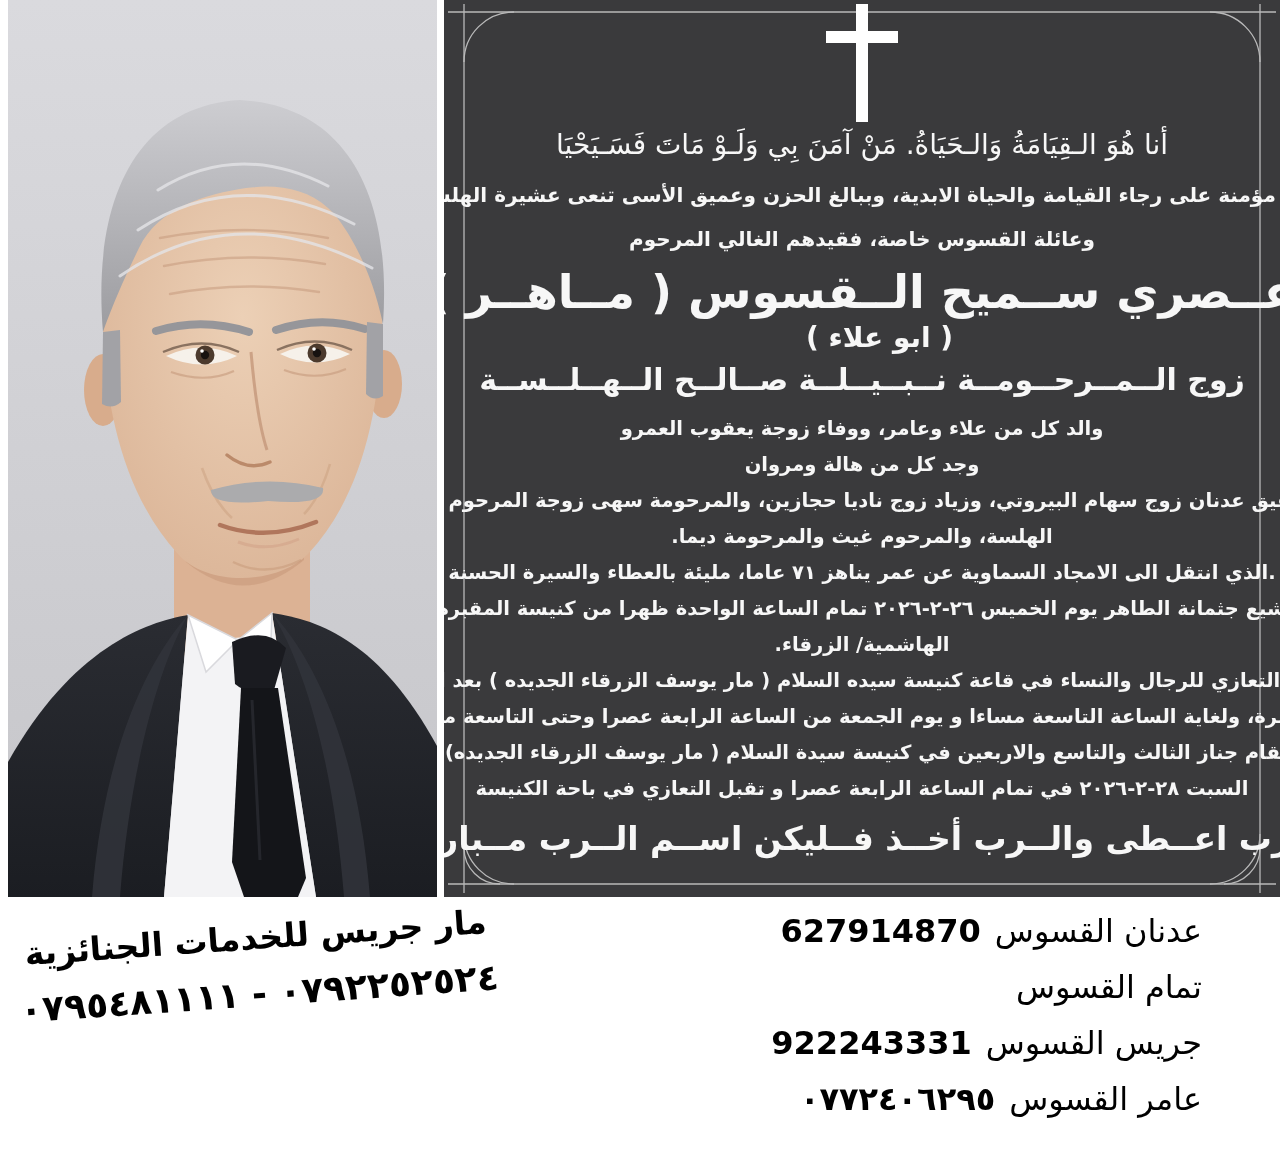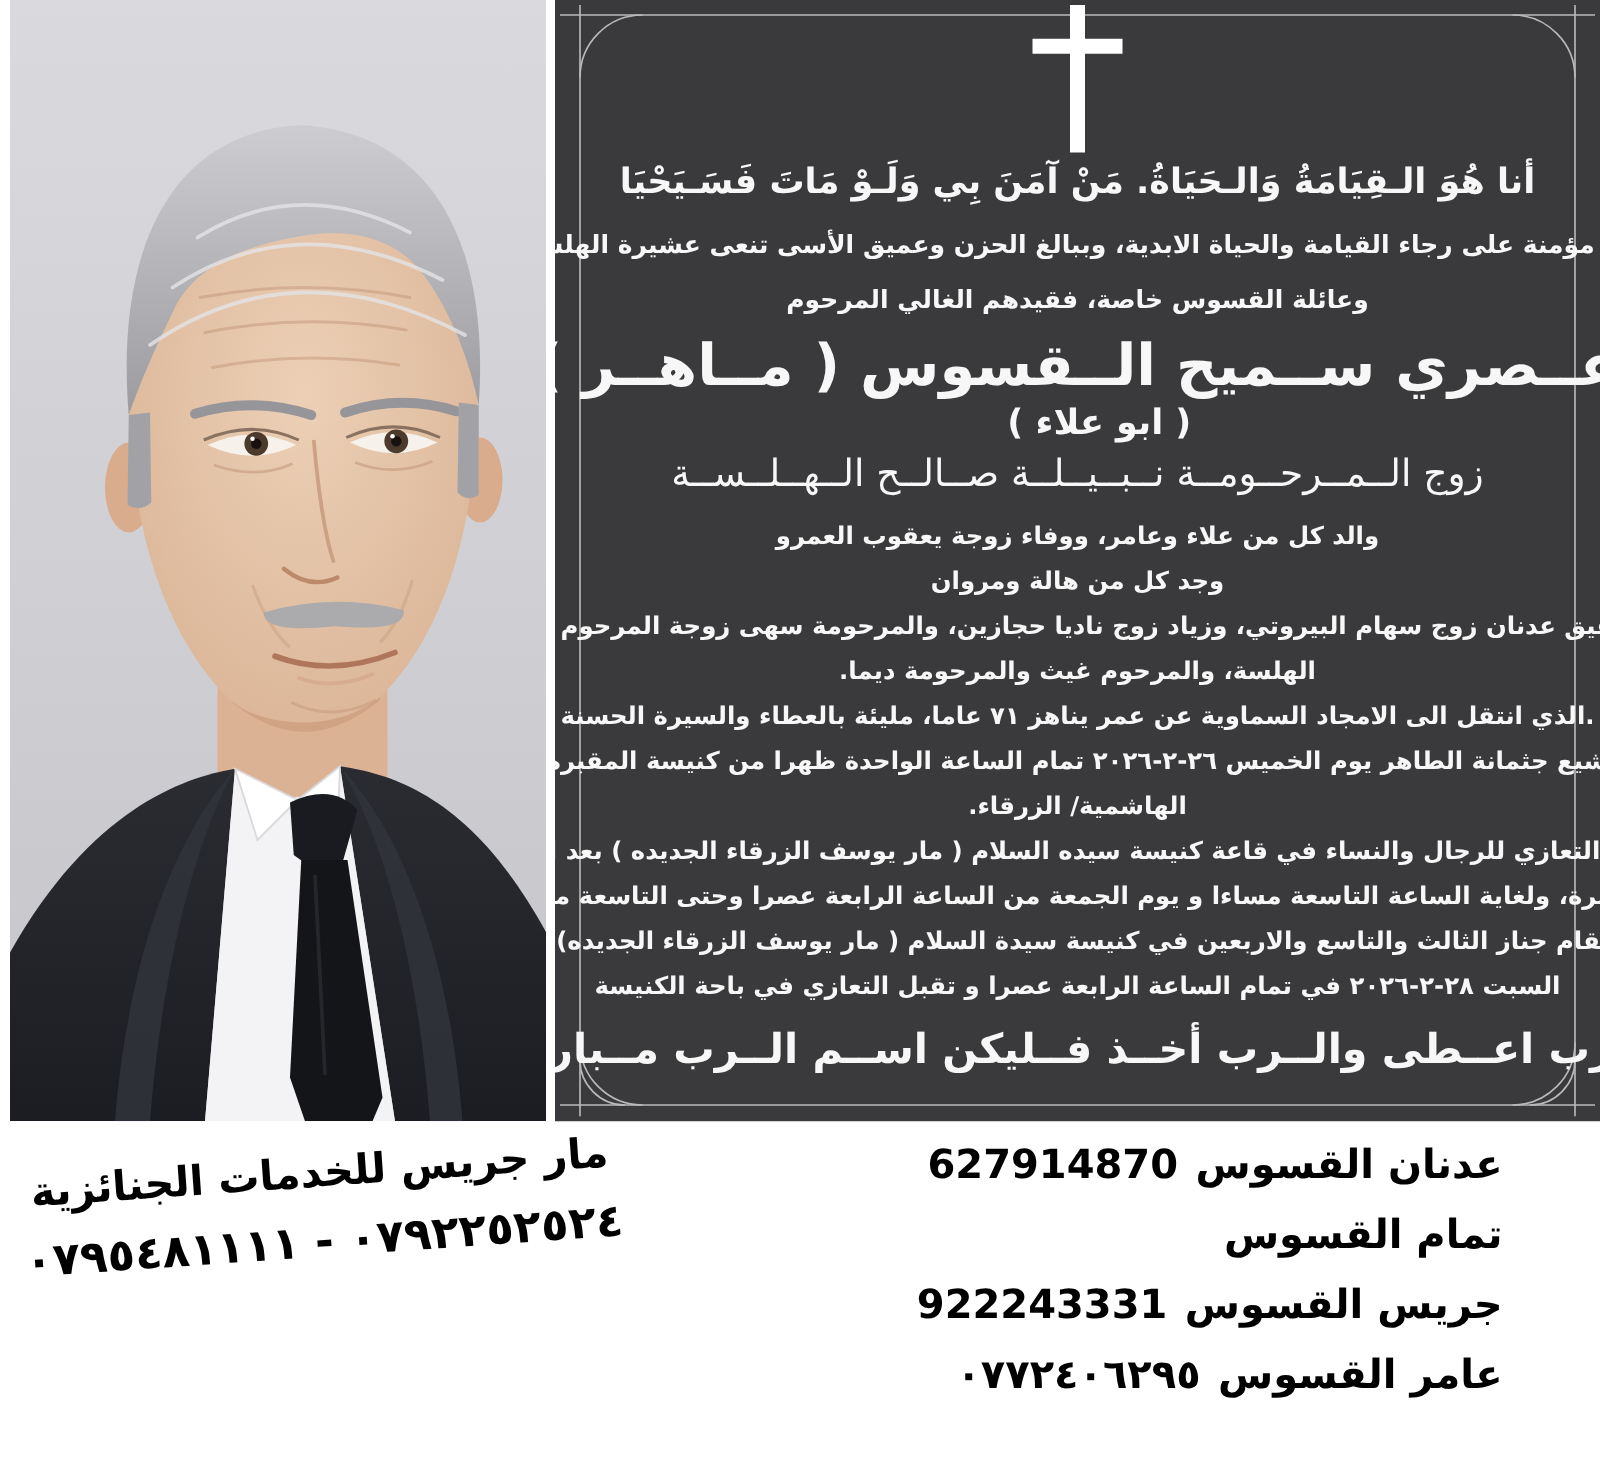--- a/index.html
+++ b/index.html
@@ -9,38 +9,38 @@
   .photo{position:absolute;left:8px;top:0;width:429px;height:897px;overflow:hidden;}
   .photo svg{display:block;}
   
   .panel{position:absolute;left:444px;top:0;width:836px;height:897px;background:#3a3a3c;overflow:hidden;}
   .panel-frame{position:absolute;inset:0;pointer-events:none;}
   .panel-content{position:absolute;inset:0;display:flex;flex-direction:column;align-items:center;
                  padding-top:4px;color:#f7f7f7;direction:rtl;text-align:center;}
   .cross{position:relative;width:90px;height:118px;flex:0 0 auto;}
   .cross .v{position:absolute;left:39px;top:0;width:12px;height:118px;background:#ffffff;}
   .cross .h{position:absolute;left:9px;top:27px;width:72px;height:12px;background:#ffffff;}
-  .verse{font-size:28px;font-weight:700;white-space:nowrap;margin-top:6px;letter-spacing:0;}
+  .verse{font-size:28px;font-weight:400;white-space:nowrap;margin-top:6px;letter-spacing:0;}
   .intro{margin-top:12px;font-size:20px;font-weight:700;line-height:44px;}
   .intro div{white-space:nowrap;}
   .deceased-name{margin-top:4px;font-size:46px;font-weight:800;white-space:nowrap;}
   .kunya{margin-top:2px;font-size:28px;font-weight:700;white-space:nowrap;margin-left:35px;}
-  .spouse{margin-top:8px;font-size:30px;font-weight:400;white-space:nowrap;}
+  .spouse{margin-top:8px;font-size:30px;font-weight:700;white-space:nowrap;}
   .body-lines{margin-top:14px;font-size:19.5px;font-weight:700;line-height:36px;}
   .body-lines div{white-space:nowrap;}
   .closing{margin-top:12px;font-size:33px;font-weight:800;white-space:nowrap;}
   
   .service-block{position:absolute;left:0;top:918px;width:515px;text-align:center;color:#000;
                  transform:rotate(-4deg);direction:rtl;}
   .service-name{font-size:33px;font-weight:800;white-space:nowrap;}
   .service-phones{margin-top:16px;font-size:36px;font-weight:800;white-space:nowrap;letter-spacing:1px;}
   .contacts{position:absolute;left:822px;top:903px;width:380px;direction:rtl;color:#000;}
   .contact-row{display:flex;flex-direction:row;justify-content:flex-start;gap:14px;
                font-size:32px;font-weight:700;line-height:56px;white-space:nowrap;}
-  .contact-name{font-weight:700;}
+  .contact-name{font-weight:400;}
   .contact-phone{font-weight:700;}
 </style>
 </head>
 <body>
 
 <div class="photo">
   <svg width="429" height="897" viewBox="0 0 429 897" xmlns="http://www.w3.org/2000/svg">
     <defs>
       <linearGradient id="bgG" x1="0" y1="0" x2="0" y2="1">
         <stop offset="0" stop-color="#dadade"></stop>

